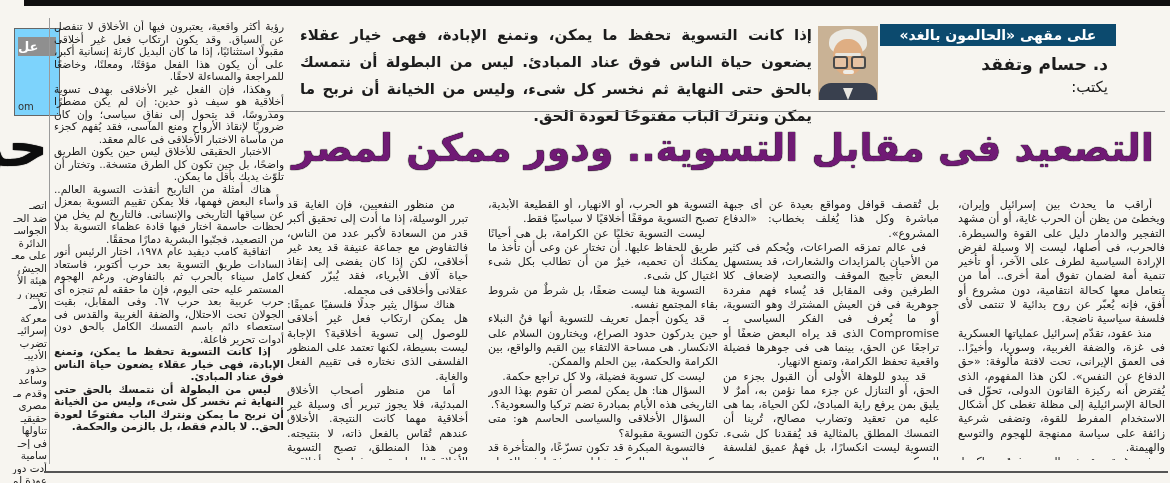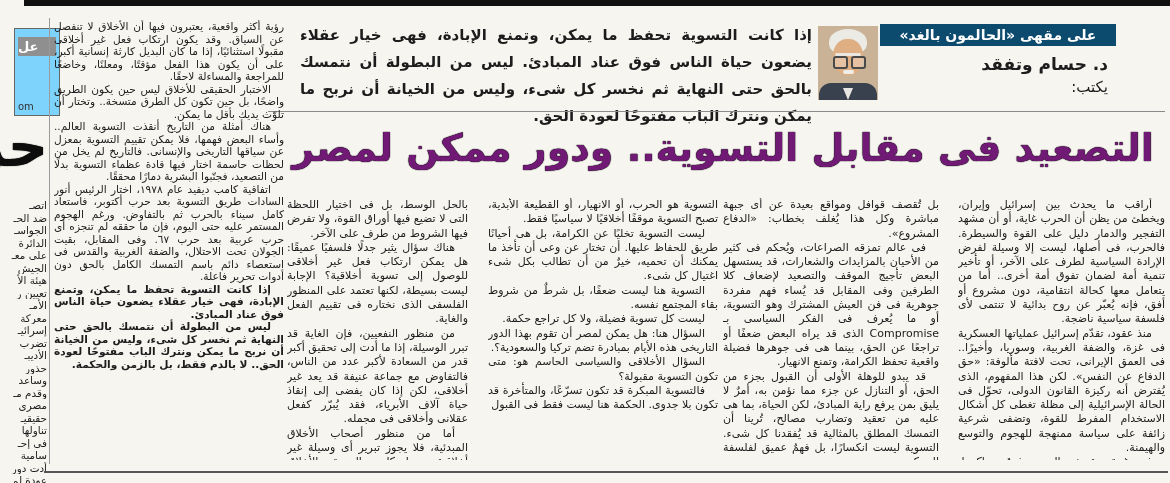--- a/index.html
+++ b/index.html
@@ -135,33 +135,34 @@
   </div>
 <div class="abs column col-2">
     <p class="cont">بل تُقصف قوافل ومواقع بعيدة عن أى جبهة مباشرة وكل هذا يُغلف بخطاب: «الدفاع المشروع».</p>
     <p>فى عالم تمزقه الصراعات، ويُحكم فى كثير من الأحيان بالمزايدات والشعارات، قد يستسهل البعض تأجيج الموقف والتصعيد لإضعاف كلا الطرفين وفى المقابل قد يُساء فهم مفردة جوهرية فى فن العيش المشترك وهو التسوية، أو ما يُعرف فى الفكر السياسى بـ Compromise الذى قد يراه البعض ضعفًا أو تراجعًا عن الحق، بينما هى فى جوهرها فضيلة واقعية تحفظ الكرامة، وتمنع الانهيار.</p>
     <p>قد يبدو للوهلة الأولى أن القبول بجزء من الحق، أو التنازل عن جزء مما نؤمن به، أمرٌ لا يليق بمن يرفع راية المبادئ، لكن الحياة، بما هى عليه من تعقيد وتضارب مصالح، تُرينا أن التمسك المطلق بالمثالية قد يُفقدنا كل شىء. التسوية ليست انكسارًا، بل فهمٌ عميق لفلسفة الممكن.</p>
   </div>
 <div class="abs column col-3">
     <p class="cont">التسوية هو الحرب، أو الانهيار، أو القطيعة الأبدية، تصبح التسوية موقفًا أخلاقيًا لا سياسيًا فقط.</p>
     <p>ليست التسوية تخليًا عن الكرامة، بل هى أحيانًا طريق للحفاظ عليها. أن تختار عن وعى أن تأخذ ما يمكنك أن تحميه، خيرٌ من أن تطالب بكل شىء اغتيال كل شىء.</p>
     <p>التسوية هنا ليست ضعفًا، بل شرطٌ من شروط بقاء المجتمع نفسه.</p>
+    <p>قد يكون أجمل تعريف للتسوية أنها فنُ النبلاء حين يدركون حدود الصراع، ويختارون السلام على الانكسار. هى مساحة الالتقاء بين القيم والواقع، بين الكرامة والحكمة، بين الحلم والممكن.</p>
     <p>ليست كل تسوية فضيلة، ولا كل تراجع حكمة.</p>
     <p>السؤال هنا: هل يمكن لمصر أن تقوم بهذا الدور التاريخى هذه الأيام بمبادرة تضم تركيا والسعودية؟.</p>
     <p>السؤال الأخلاقى والسياسى الحاسم هو: متى تكون التسوية مقبولة؟</p>
     <p>فالتسوية المبكرة قد تكون تسرّعًا، والمتأخرة قد تكون بلا جدوى. الحكمة هنا ليست فقط فى القبول</p>
   </div>
 <div class="abs column col-4">
-    <p class="cont">بالحل الوسط، بل فى اختيار اللحظة التى لا تضيع فيها أوراق القوة، ولا تفرض فيها الشروط من طرف على الآخر.</p>
+    <p>من منظور النفعيين، فإن الغاية قد تبرر الوسيلة، إذا ما أدت إلى تحقيق أكبر قدر من السعادة لأكبر عدد من الناس، فالتفاوض مع جماعة عنيفة قد يعد غير أخلاقى، لكن إذا كان يفضى إلى إنقاذ حياة آلاف الأبرياء، فقد يُبرّر كفعل عقلانى وأخلاقى فى مجمله.</p>
     <p>هناك سؤال يثير جدلًا فلسفيًا عميقًا: هل يمكن ارتكاب فعل غير أخلاقى للوصول إلى تسوية أخلاقية؟ الإجابة ليست بسيطة، لكنها تعتمد على المنظور الفلسفى الذى نختاره فى تقييم الفعل والغاية.</p>
-    <p>من منظور النفعيين، فإن الغاية قد تبرر الوسيلة، إذا ما أدت إلى تحقيق أكبر قدر من السعادة لأكبر عدد من الناس، فالتفاوض مع جماعة عنيفة قد يعد غير أخلاقى، لكن إذا كان يفضى إلى إنقاذ حياة آلاف الأبرياء، فقد يُبرّر كفعل عقلانى وأخلاقى فى مجمله.</p>
     <p>أما من منظور أصحاب الأخلاق المبدئية، فلا يجوز تبرير أى وسيلة غير أخلاقية مهما كانت النتيجة. الأخلاق عندهم تُقاس بالفعل ذاته، لا بنتيجته. ومن هذا المنطلق، تصبح التسوية الأخلاقية المولودة من فعل غير أخلاقى، مشوهة فى جوهرها.</p>
   </div>
 <div class="abs column col-5">
     <p class="cont">رؤية أكثر واقعية، يعتبرون فيها أن الأخلاق لا تنفصل عن السياق. وقد يكون ارتكاب فعل غير أخلاقى مقبولًا استثنائيًا، إذا ما كان البديل كارثة إنسانية أكبر، على أن يكون هذا الفعل مؤقتًا، ومعلنًا، وخاضعًا للمراجعة والمساءلة لاحقًا.</p>
+    <p>وهكذا، فإن الفعل غير الأخلاقى بهدف تسوية أخلاقية هو سيف ذو حدين: إن لم يكن مضطرًا ومدروسًا، قد يتحول إلى نفاق سياسى؛ وإن كان ضروريًا لإنقاذ الأرواح ومنع المآسى، فقد يُفهم كجزء من مأساة الاختبار الأخلاقى فى عالم معقد.</p>
     <p>الاختبار الحقيقى للأخلاق ليس حين يكون الطريق واضحًا، بل حين تكون كل الطرق متسخة.. وتختار أن تلوّث يديك بأقل ما يمكن.</p>
     <p>هناك أمثلة من التاريخ أنقذت التسوية العالم.. وأساء البعض فهمها، فلا يمكن تقييم التسوية بمعزل عن سياقها التاريخى والإنسانى. فالتاريخ لم يخل من لحظات حاسمة اختار فيها قادة عظماء التسوية بدلًا من التصعيد، فجنّبوا البشرية دمارًا محققًا.</p>
     <p>اتفاقية كامب ديفيد عام ١٩٧٨، اختار الرئيس أنور السادات طريق التسوية بعد حرب أكتوبر، فاستعاد كامل سيناء بالحرب ثم بالتفاوض. ورغم الهجوم المستمر عليه حتى اليوم، فإن ما حققه لم تنجزه أى حرب عربية بعد حرب ٦٧. وفى المقابل، بقيت الجولان تحت الاحتلال، والضفة الغربية والقدس فى استعصاء دائم باسم التمسك الكامل بالحق دون أدوات تحرير فاعلة.</p>
     <p class="b">إذا كانت التسوية تحفظ ما يمكن، وتمنع الإبادة، فهى خيار عقلاء يضعون حياة الناس فوق عناد المبادئ.</p>
     <p class="b">ليس من البطولة أن نتمسك بالحق حتى النهاية ثم نخسر كل شىء، وليس من الخيانة أن نربح ما يمكن ونترك الباب مفتوحًا لعودة الحق.. لا بالدم فقط، بل بالزمن والحكمة.</p>
   </div>
 
 <div class="abs bottom-rule"></div>
 
 </body></html>

